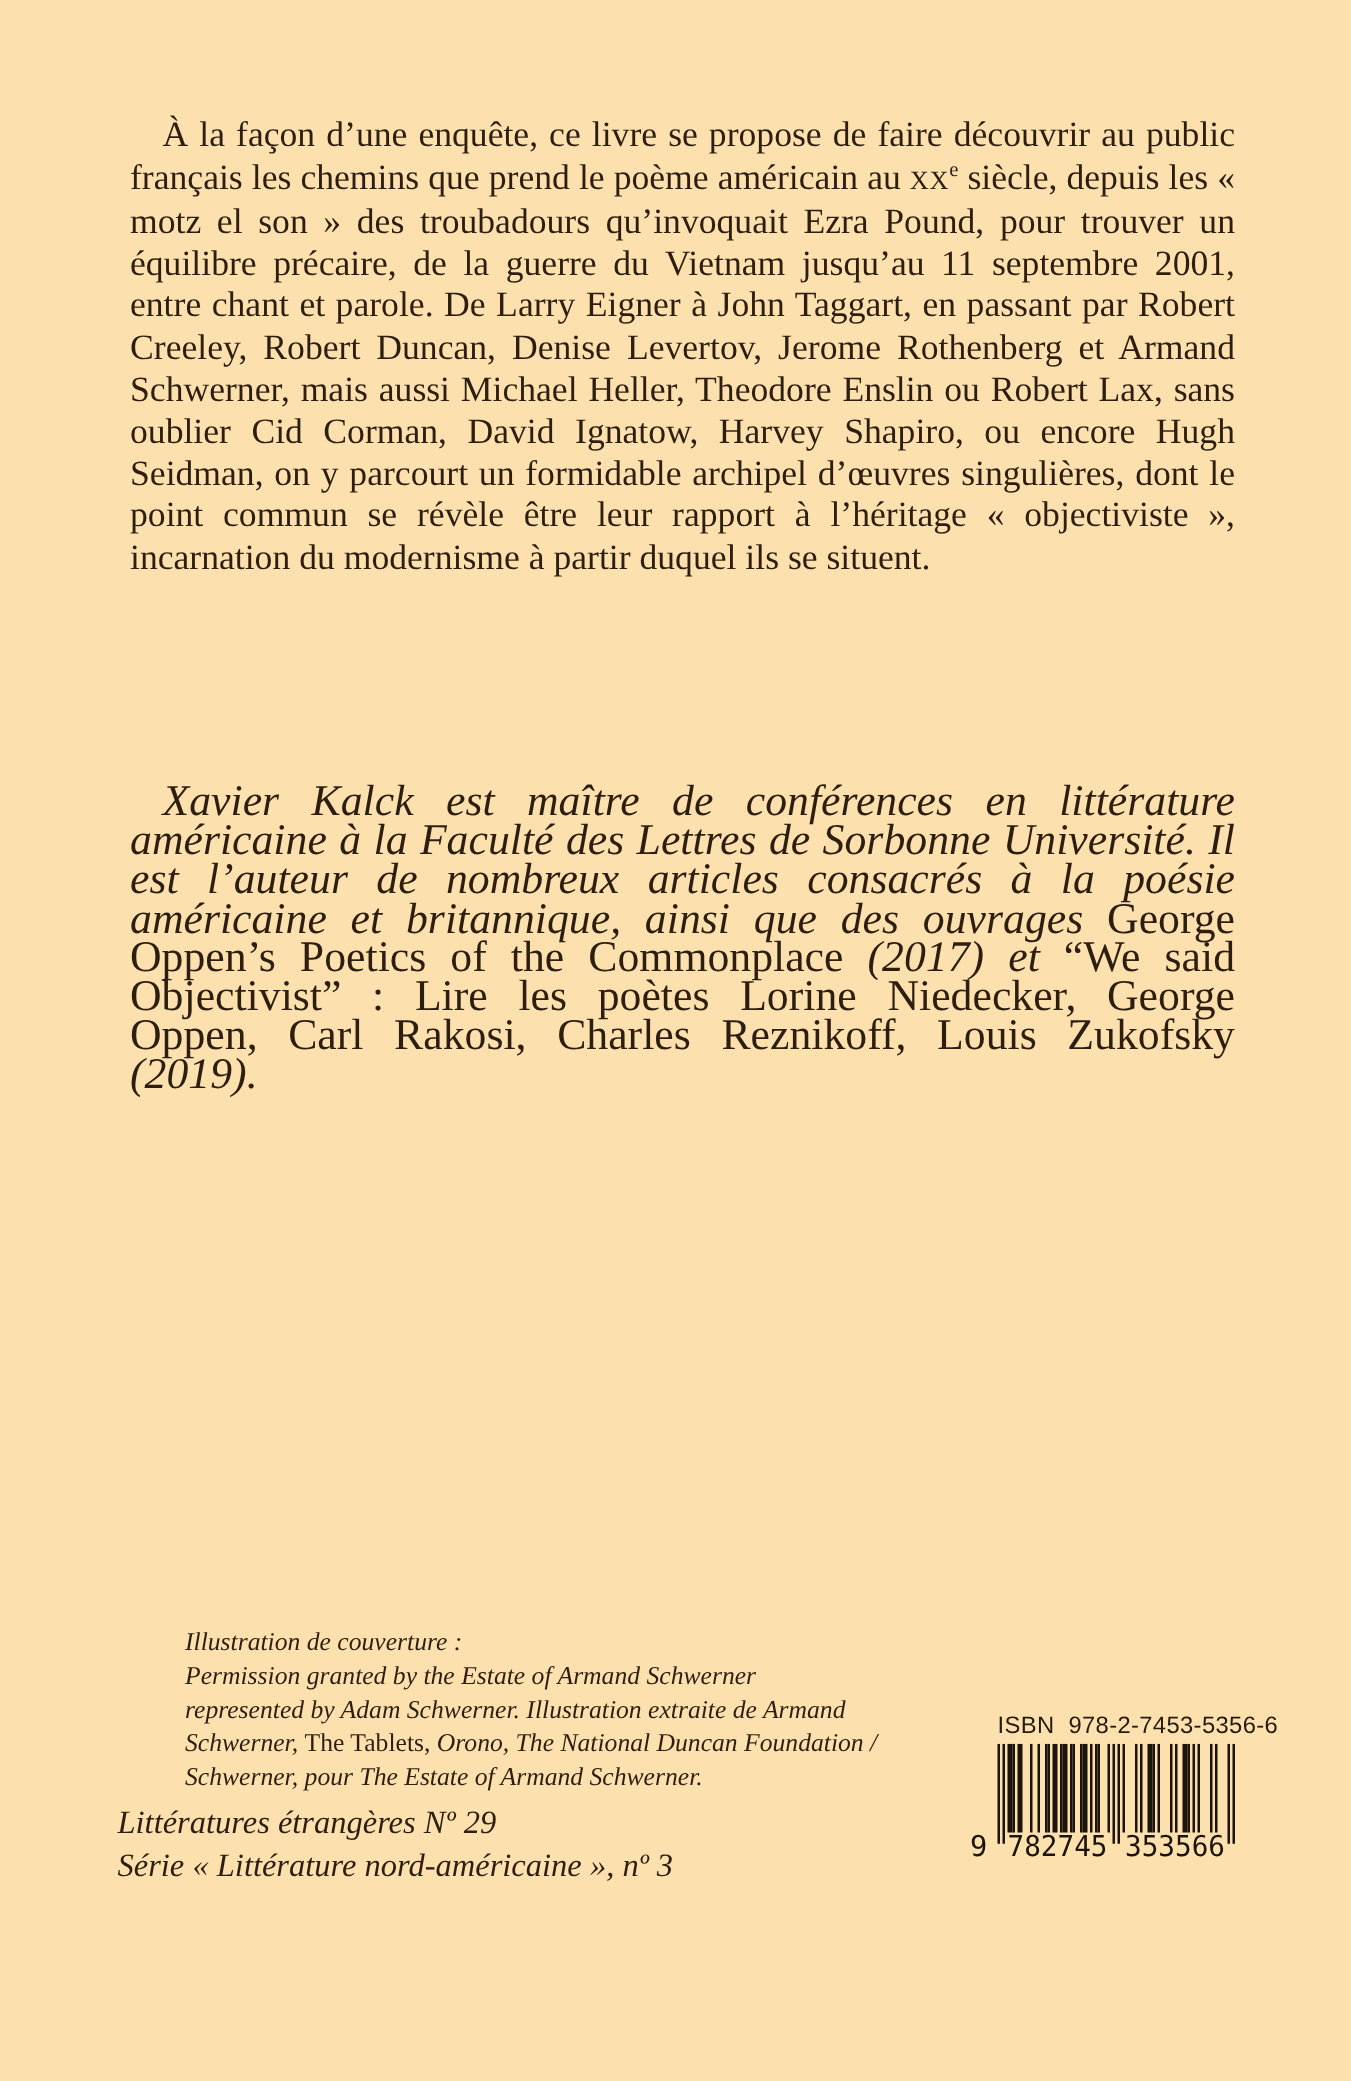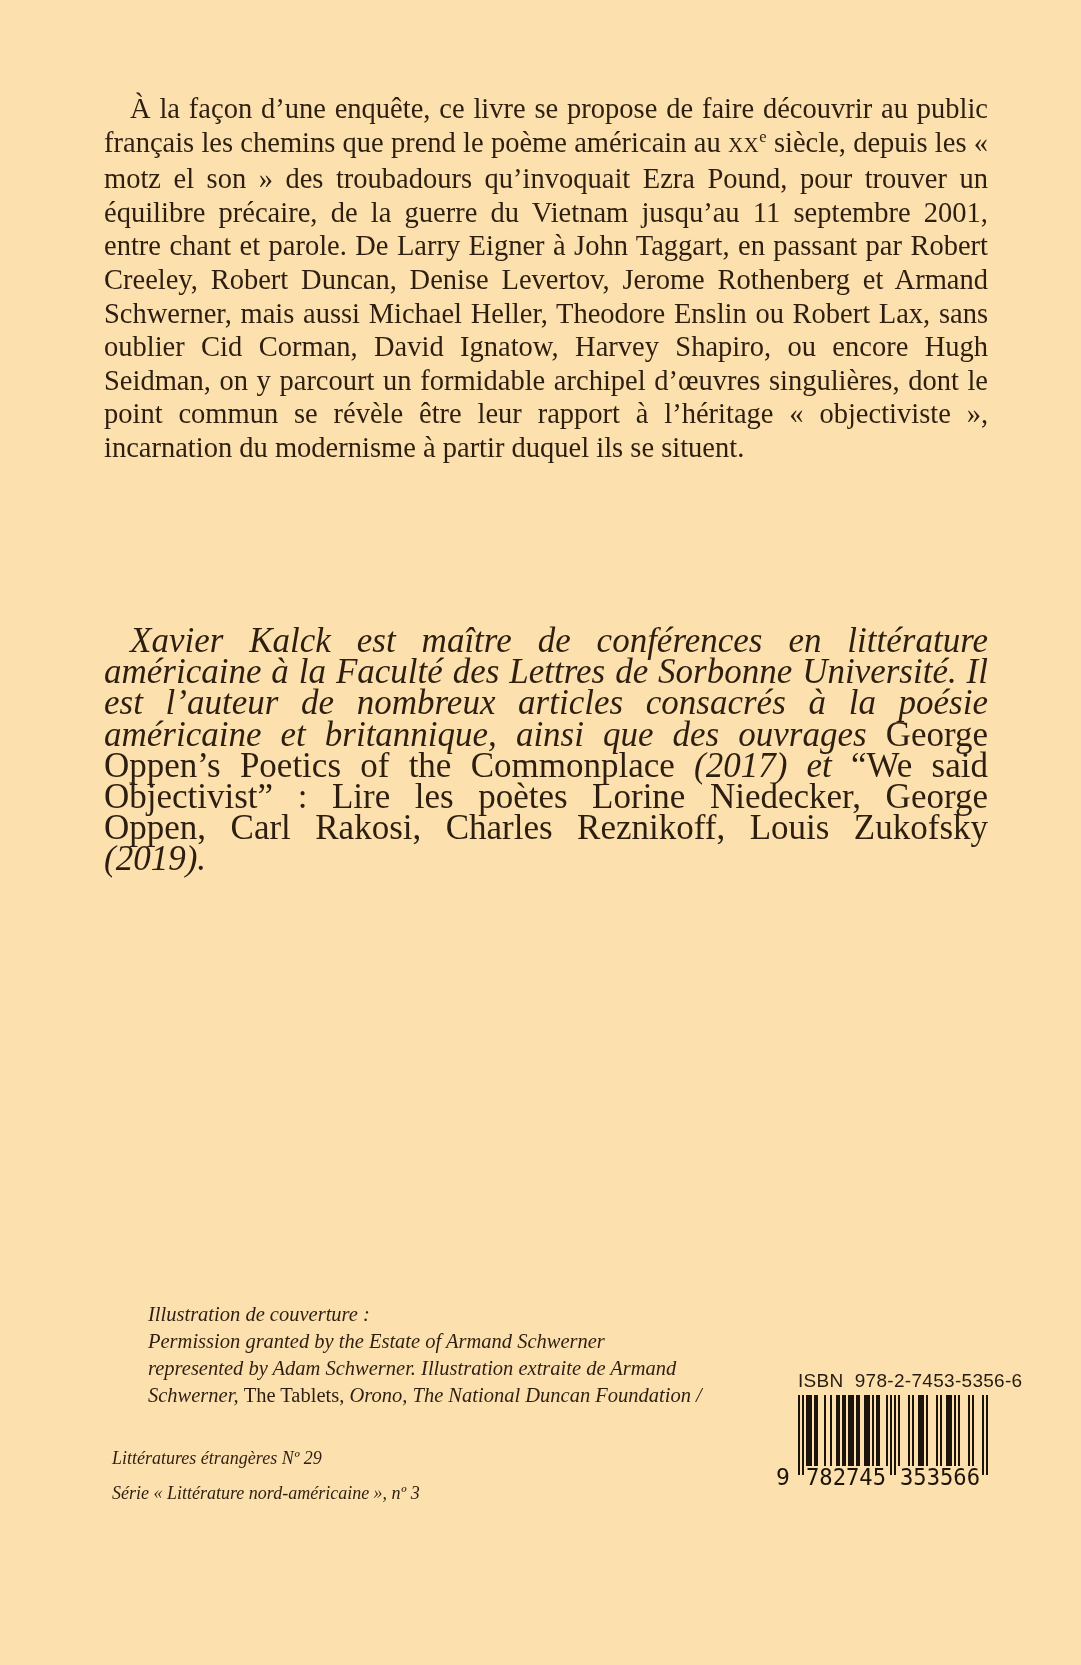--- a/index.html
+++ b/index.html
@@ -37,22 +37,22 @@
   
   .credit {
     left: 104px; top: 1301px; width: 580px;
     font-size: 20.5px; line-height: 27px;
     font-style: italic;
     margin-left: 44px;
   }
 
   
   .series {
-    left: 112px; top: 1441px; width: 640px;
-    font-size: 18px; line-height: 34.5px;
+    left: 94px; top: 1441px; width: 640px;
+    font-size: 26px; line-height: 34.5px;
     font-style: italic;
   }
 
   
   .barcode-block {
     left: 774px; top: 1370px; width: 216px;
     font-family: "Liberation Sans", sans-serif;
   }
   .isbn-label {
     margin-left: 24px; width: 190px;
@@ -78,20 +78,21 @@
 
 <p class="block bio">
   <span>Xavier Kalck est maître de conférences en littérature américaine à la Faculté des Lettres de Sorbonne Université. Il est l’auteur de nombreux articles consacrés à la poésie américaine et britannique, ainsi que des ouvrages </span><span class="roman">George Oppen’s Poetics of the Commonplace </span><span>(2017) et </span><span class="roman">“We said Objectivist” : Lire les poètes Lorine Niedecker, George Oppen, Carl Rakosi, Charles Reznikoff, Louis Zukofsky </span><span>(2019).</span>
 </p>
 
 <div class="block credit">
   <div><span>Illustration de couverture :</span></div>
   <div><span>Permission granted by the Estate of Armand Schwerner</span></div>
   <div><span>represented by Adam Schwerner. Illustration extraite de Armand</span></div>
   <div><span>Schwerner, </span><span class="roman">The Tablets, </span><span>Orono, The National Duncan Foundation /</span></div>
+  <div><span>Schwerner, pour The Estate of Armand Schwerner.</span></div>
 </div>
 
 <div class="block series">
   <div>Littératures étrangères Nº 29</div>
   <div>Série « Littérature nord-américaine », nº 3</div>
 </div>
 
 <div class="block barcode-block">
   <div class="isbn-label">ISBN  978-2-7453-5356-6</div>
   <svg class="barcode-svg" id="ean-svg" width="216" height="94" viewBox="0 0 216 94">

